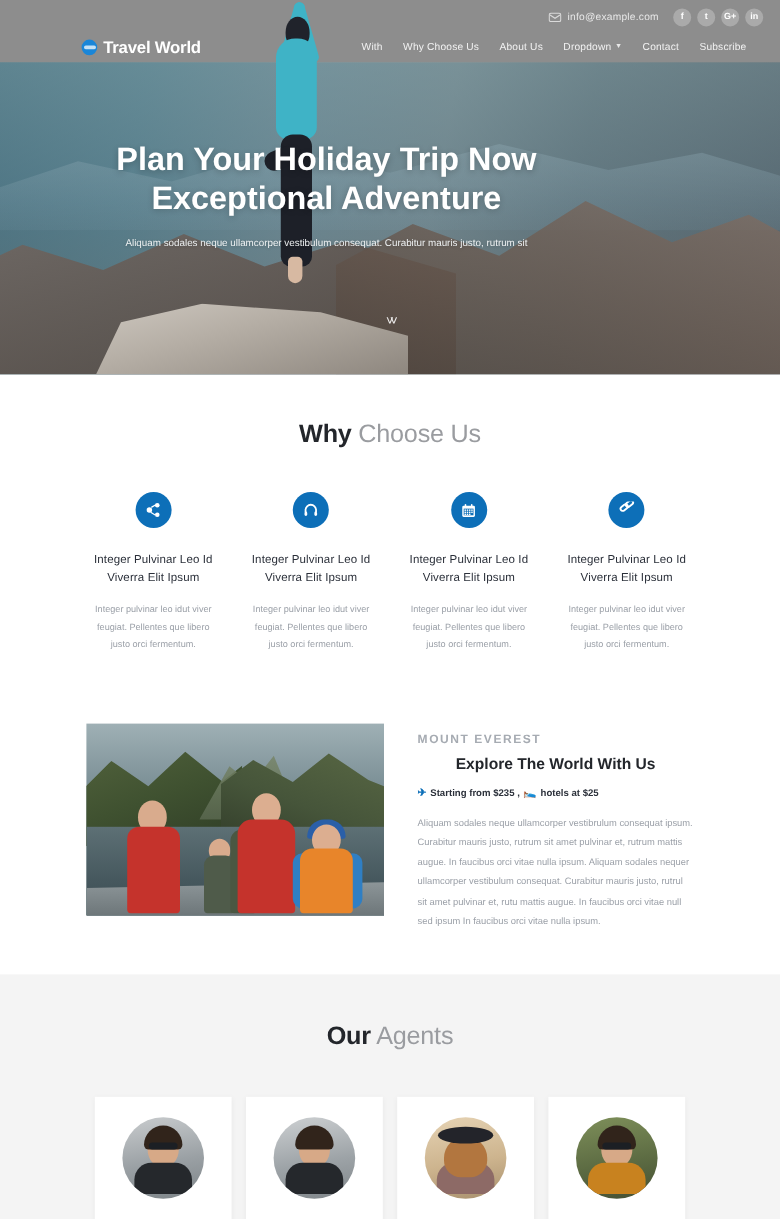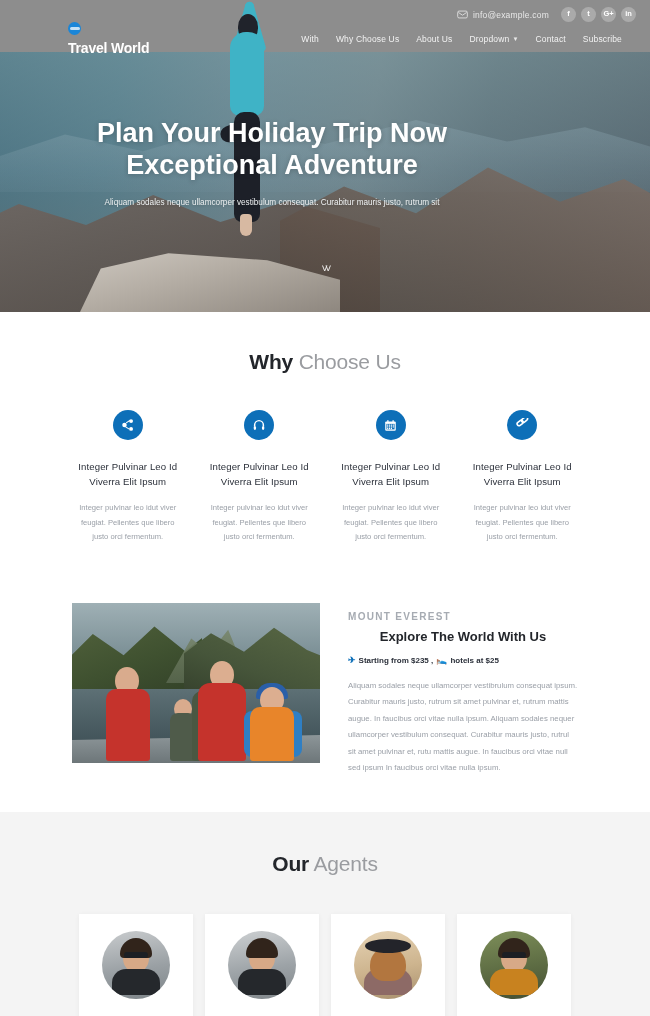--- a/index.html
+++ b/index.html
@@ -72,36 +72,36 @@
   .yogi .foot {
     position: absolute; left: 26px; top: 214px; width: 12px; height: 22px;
     background: #d7b9a2; border-radius: 4px 4px 6px 6px;
   }
 
   .topbar {
     position: absolute; left: 0; top: 0; width: 650px; height: 28px;
     display: flex; align-items: center; justify-content: flex-end;
     padding-right: 14px; z-index: 6;
   }
-  .mailwrap { display: flex; align-items: flex-end; gap: 5px; margin-right: 12px; }
+  .mailwrap { display: flex; align-items: center; gap: 5px; margin-right: 12px; }
   .mail-ico { width: 11px; height: 11px; opacity: .85; }
   .mail-txt { font-size: 8.5px; color: #e8e8e8; letter-spacing: .2px; }
   .socials { display: flex; gap: 5px; }
   .soc {
     width: 15px; height: 15px; border-radius: 50%;
     background: rgba(255,255,255,.26);
     display: flex; align-items: center; justify-content: center;
     color: #fff; font-size: 7.5px; font-weight: bold; line-height: 1;
   }
 
   .navbar {
     position: absolute; left: 0; top: 22px; width: 650px; height: 34px;
     display: flex; align-items: center; z-index: 6;
   }
-  .logo { display: flex; gap: 5px; margin-left: 68px; flex-direction: column; }
+  .logo { display: flex; align-items: center; gap: 5px; margin-left: 68px; }
   .globe {
     width: 13px; height: 13px; border-radius: 50%;
     background: #1a86d8; position: relative; flex: none;
   }
   .globe::after {
     content: ''; position: absolute; left: 1.5px; top: 5px;
     width: 10px; height: 3px; background: #fff; opacity: .75;
     border-radius: 2px;
   }
   .logo-txt { color: #fff; font-size: 14px; font-weight: bold; letter-spacing: -.2px; }

